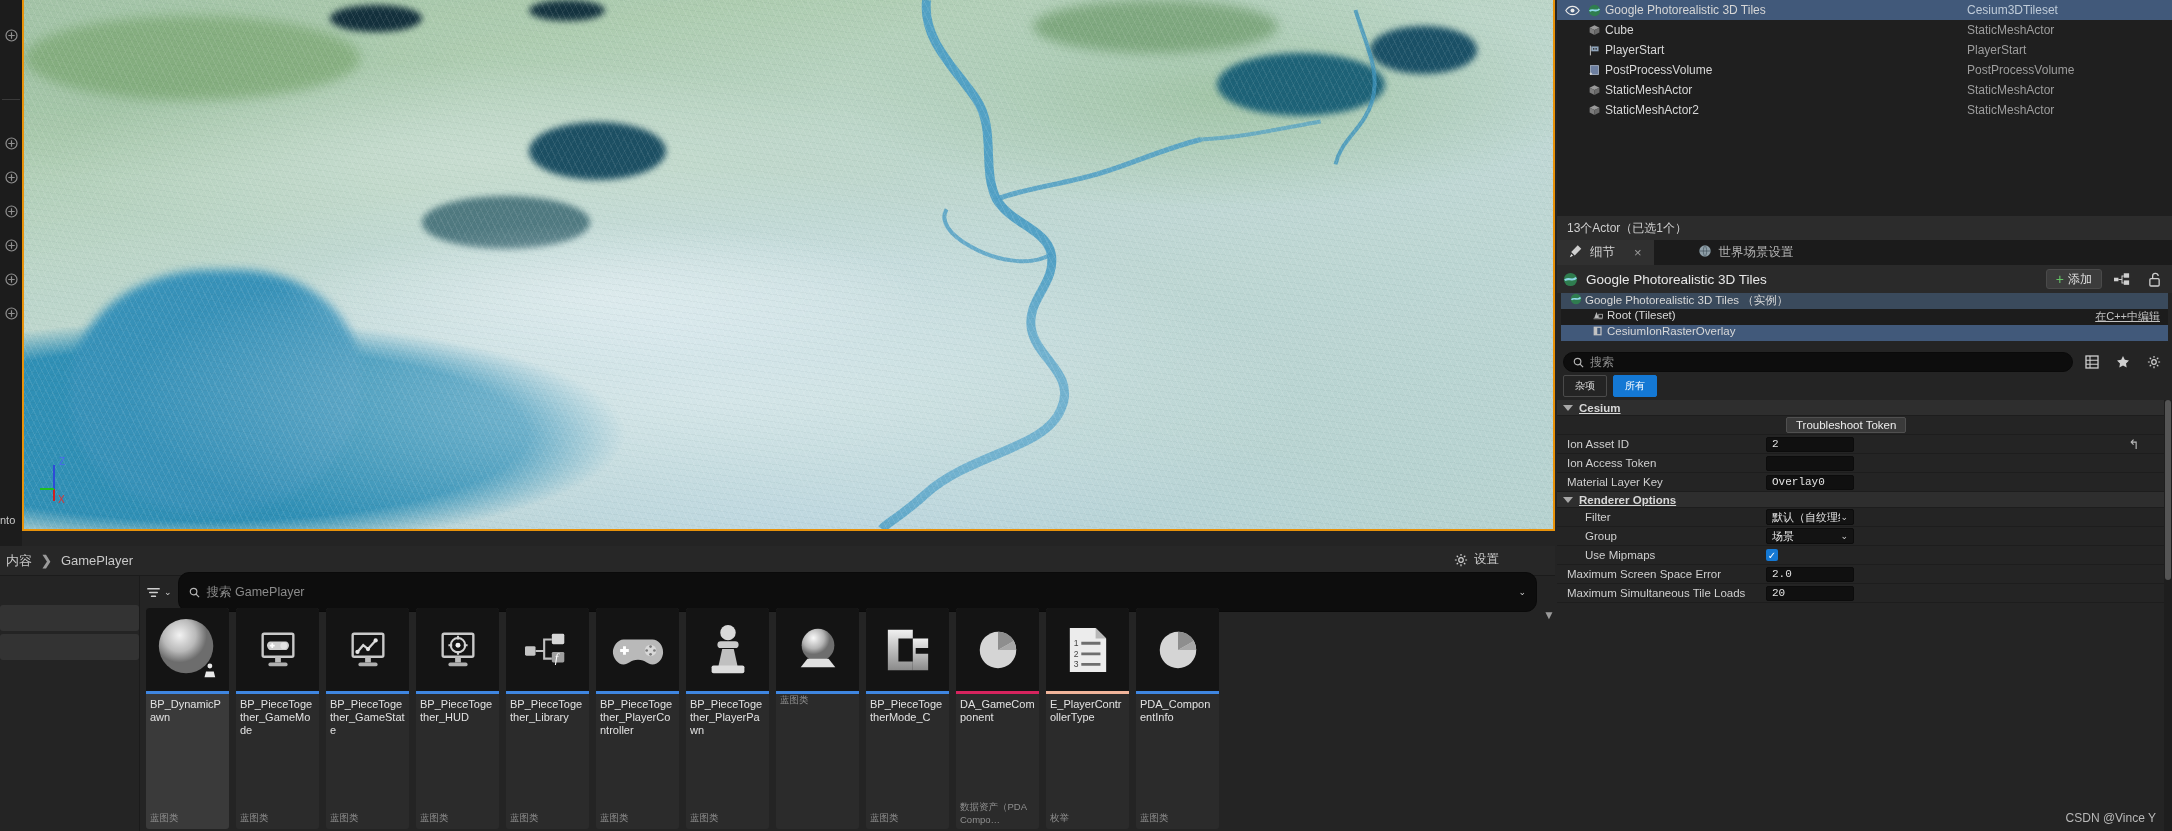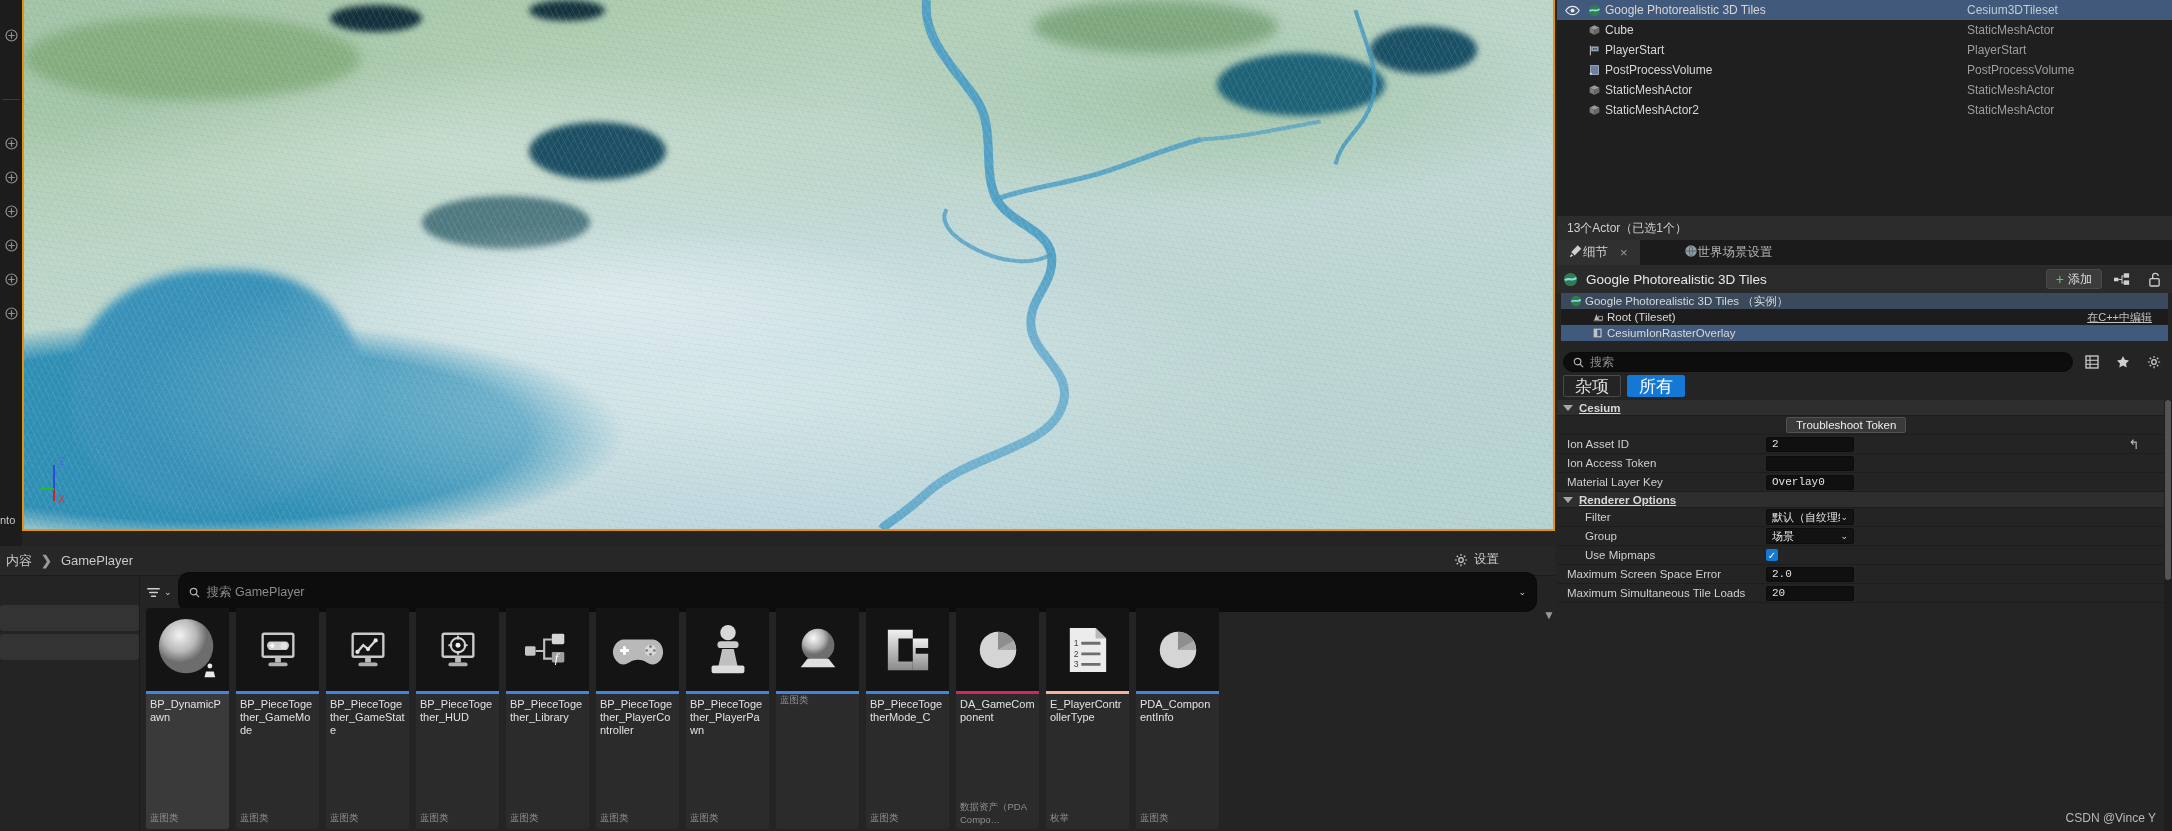--- a/index.html
+++ b/index.html
@@ -133,60 +133,60 @@
   .ol-row.sel .ol-type { color: #bfcbd8; }
   .ol-status {
     position: absolute; left: 0; bottom: 0; width: 100%; height: 24px;
     background: #2c2c2c; display: flex; align-items: center; padding-left: 10px;
     color: #cfcfcf; font-size: 12px;
   }
 
   
   .det-tabs { position: absolute; left: 0; top: 240px; width: 100%; height: 25px; background: #1b1b1b; display: flex; }
   .det-tab {
-    display: flex; align-items: center; padding: 0 12px; font-size: 12.5px; color: #d2d2d2;
+    display: flex; align-items: center; gap: 7px; padding: 0 12px; font-size: 12.5px; color: #d2d2d2;
     background: #303030; height: 25px;
   }
   .det-tab.inactive { background: transparent; color: #b2b2b2; margin-left: 32px; }
   .tab-close { color: #9c9c9c; font-size: 13px; margin-left: 12px; }
 
   
   .det-head {
     position: absolute; left: 0; top: 265px; width: 100%; height: 28px;
     background: #2a2a2a; display: flex; align-items: center; padding: 0 6px; gap: 8px;
   }
   .det-head .title { color: #e8e8e8; font-size: 13.5px; flex: 1; }
   .add-btn {
     background: #3c3c3c; border: 1px solid #4a4a4a; border-radius: 3px; height: 20px;
     display: flex; align-items: center; gap: 4px; padding: 0 9px; color: #e0e0e0; font-size: 12px;
   }
   .plus { color: #66c466; font-size: 14px; line-height: 1; }
   .icon-btn { width: 24px; height: 20px; display: flex; align-items: center; justify-content: center; }
 
   
   .comp-tree { position: absolute; left: 4px; top: 293px; width: 607px; height: 47px; background: #1c1c1c; }
-  .comp-row { height: 16px; display: flex; align-items: center; font-size: 11.5px; color: #d8d8d8; }
+  .comp-row { height: 16px; display: flex; align-items: flex-start; font-size: 11.5px; color: #d8d8d8; }
   .comp-row.head { background: #3a4a5c; }
   .comp-row.sel { background: #41597a; }
-  .cpp-link { margin-left: auto; margin-right: 16px; color: #c3c3c3; font-size: 11px; text-decoration: underline; }
+  .cpp-link { margin-left: auto; margin-right: 8px; color: #c3c3c3; font-size: 11px; text-decoration: underline; }
 
   
   .det-search {
     position: absolute; left: 0; top: 350px; width: 100%; height: 24px;
     display: flex; align-items: center; padding: 0 6px; gap: 7px;
   }
   .det-search .box {
     flex: 1; height: 20px; background: #0d0d0d; border: 1px solid #0a0a0a; border-radius: 10px;
     display: flex; align-items: center; padding: 0 9px; gap: 6px;
   }
   .det-search .ph { color: #8b8b8b; font-size: 12px; }
   .pills { position: absolute; left: 6px; top: 375px; display: flex; gap: 6px; }
   .pill {
     height: 22px; border-radius: 2px; display: flex; align-items: center; padding: 5px 11px;
-    font-size: 17px; color: #dcdcdc; border: 1px solid #4a4a4a; background: transparent;
+    font-size: 10px; color: #dcdcdc; border: 1px solid #4a4a4a; background: transparent;
   }
   .pill.active { background: #1478d4; border-color: #1478d4; color: #fff; }
 
   
   .props { position: absolute; left: 0; top: 400px; right: 8px; bottom: 0; background: #242424; }
   .cat-row {
     height: 16px; background: #2e2e2e; display: flex; align-items: center; gap: 6px;
     padding-left: 6px; color: #d8d8d8; font-size: 11.5px; font-weight: bold;
     border-bottom: 1px solid #1d1d1d;
     text-decoration: underline;

